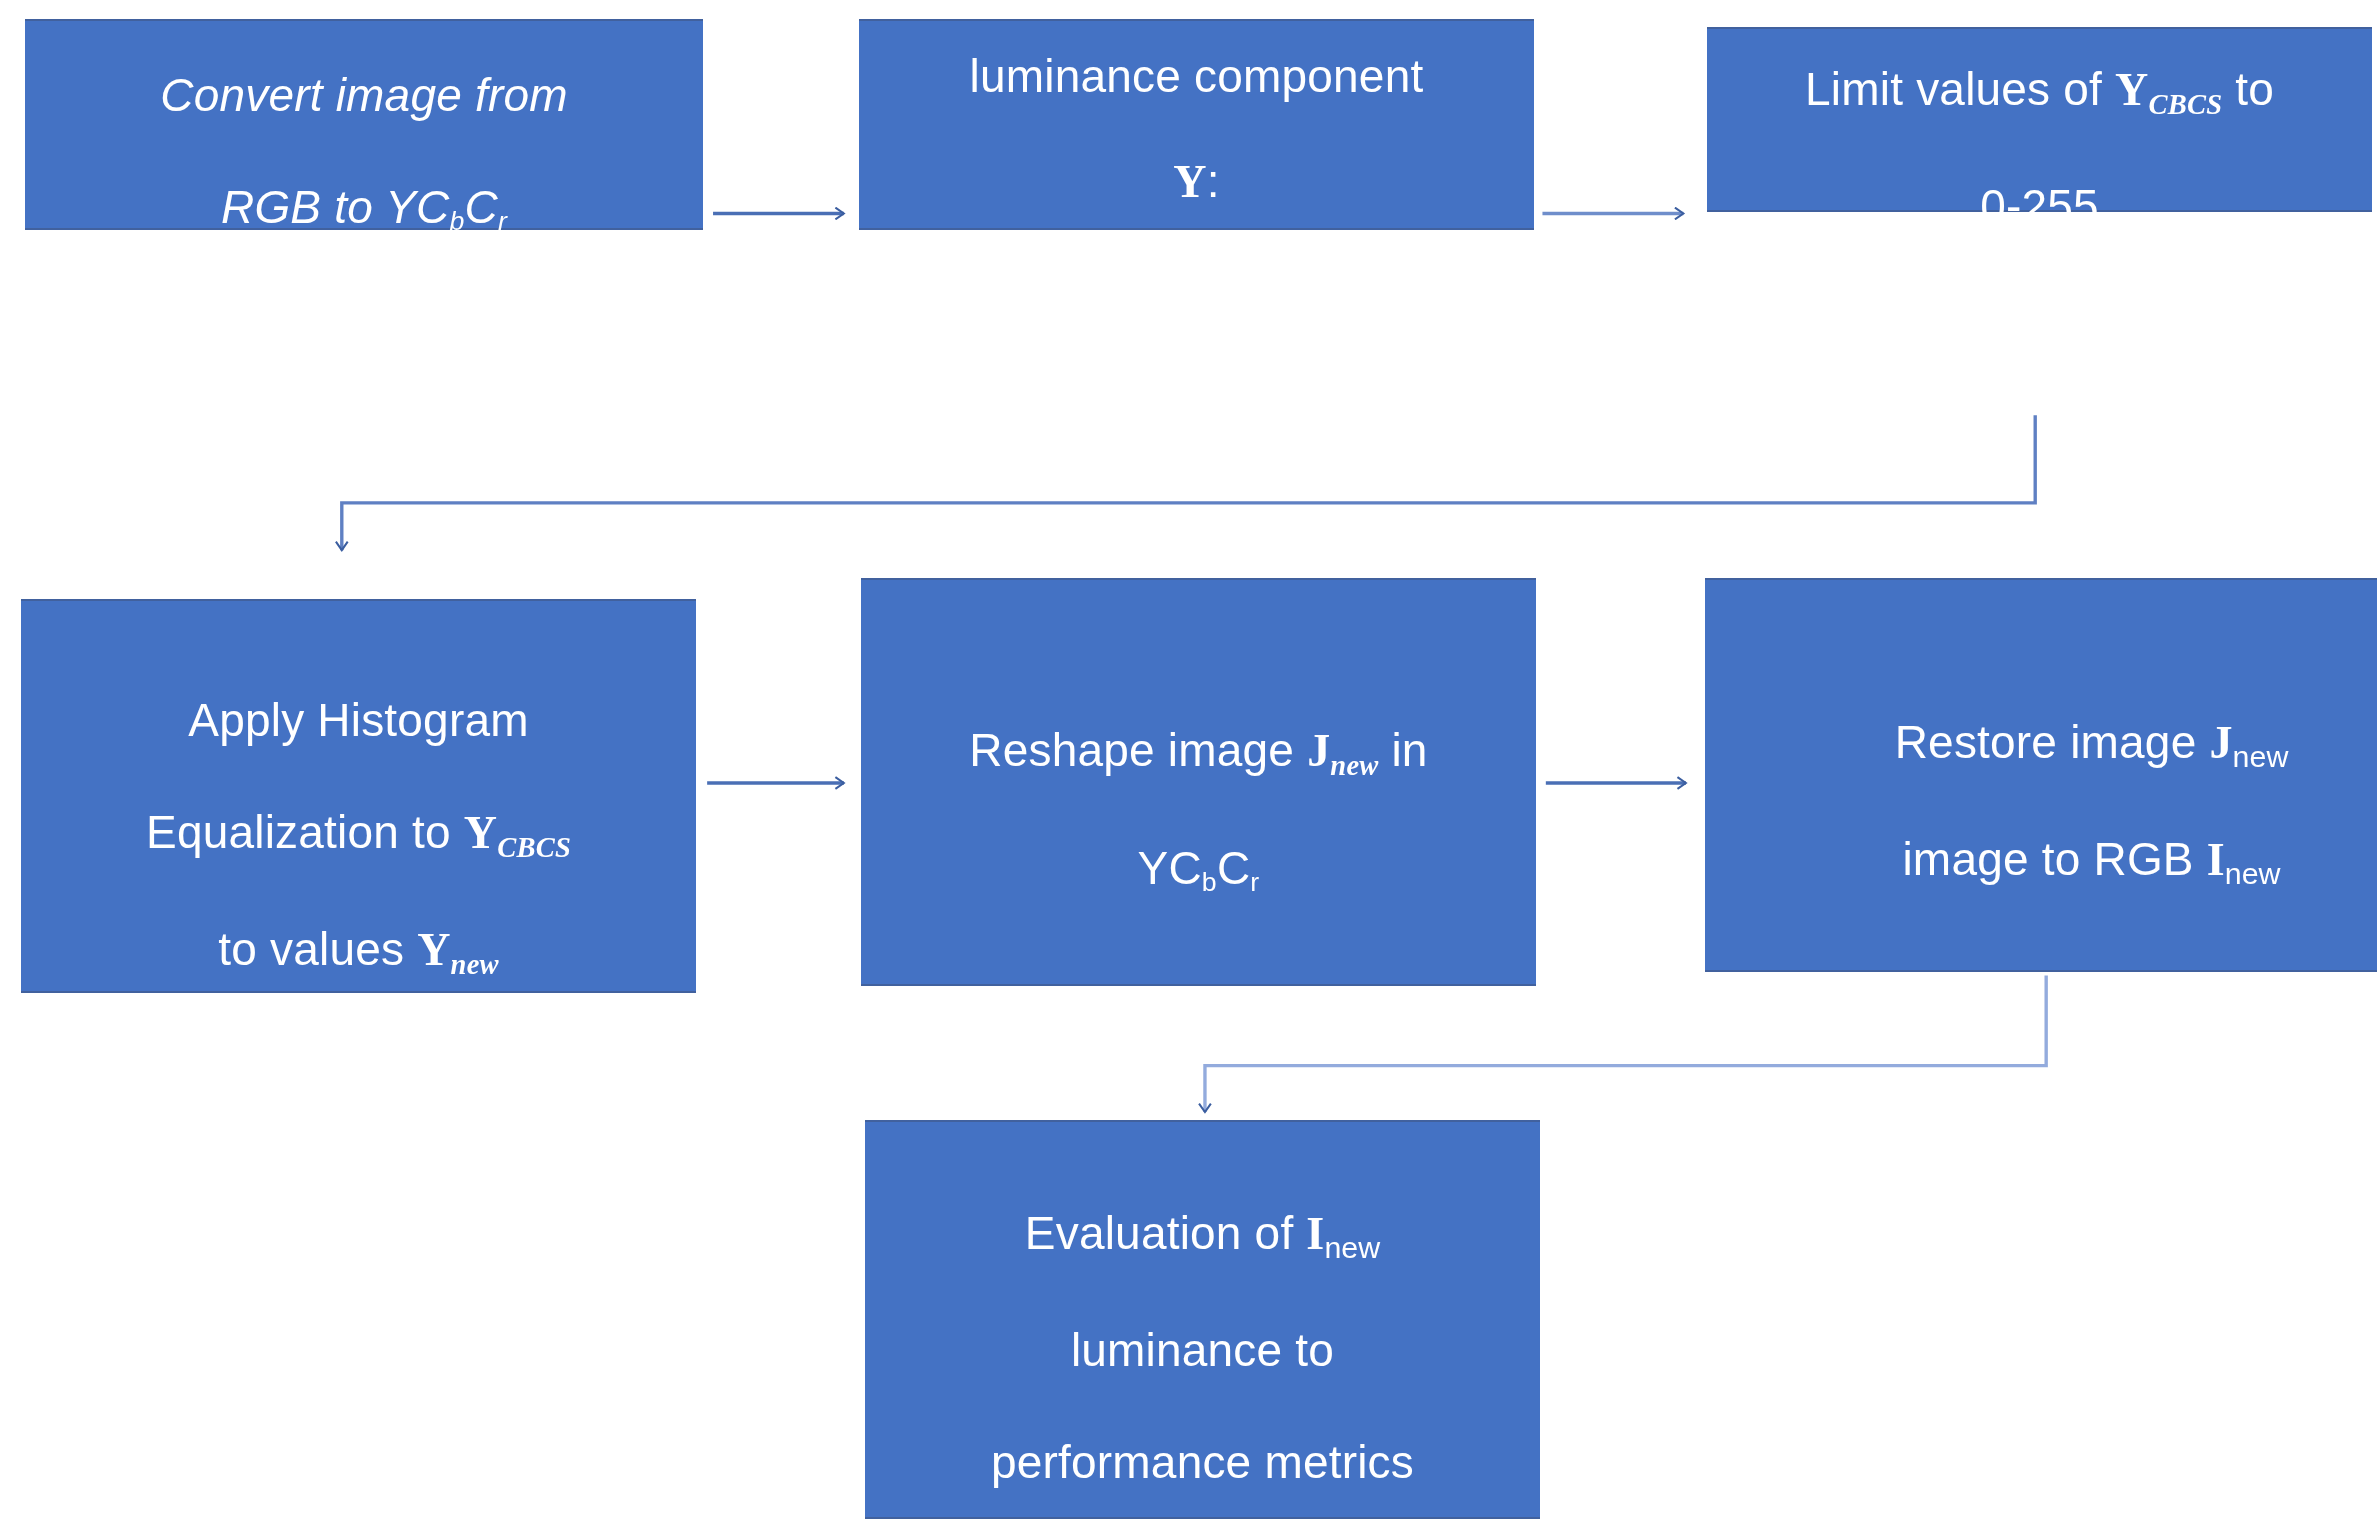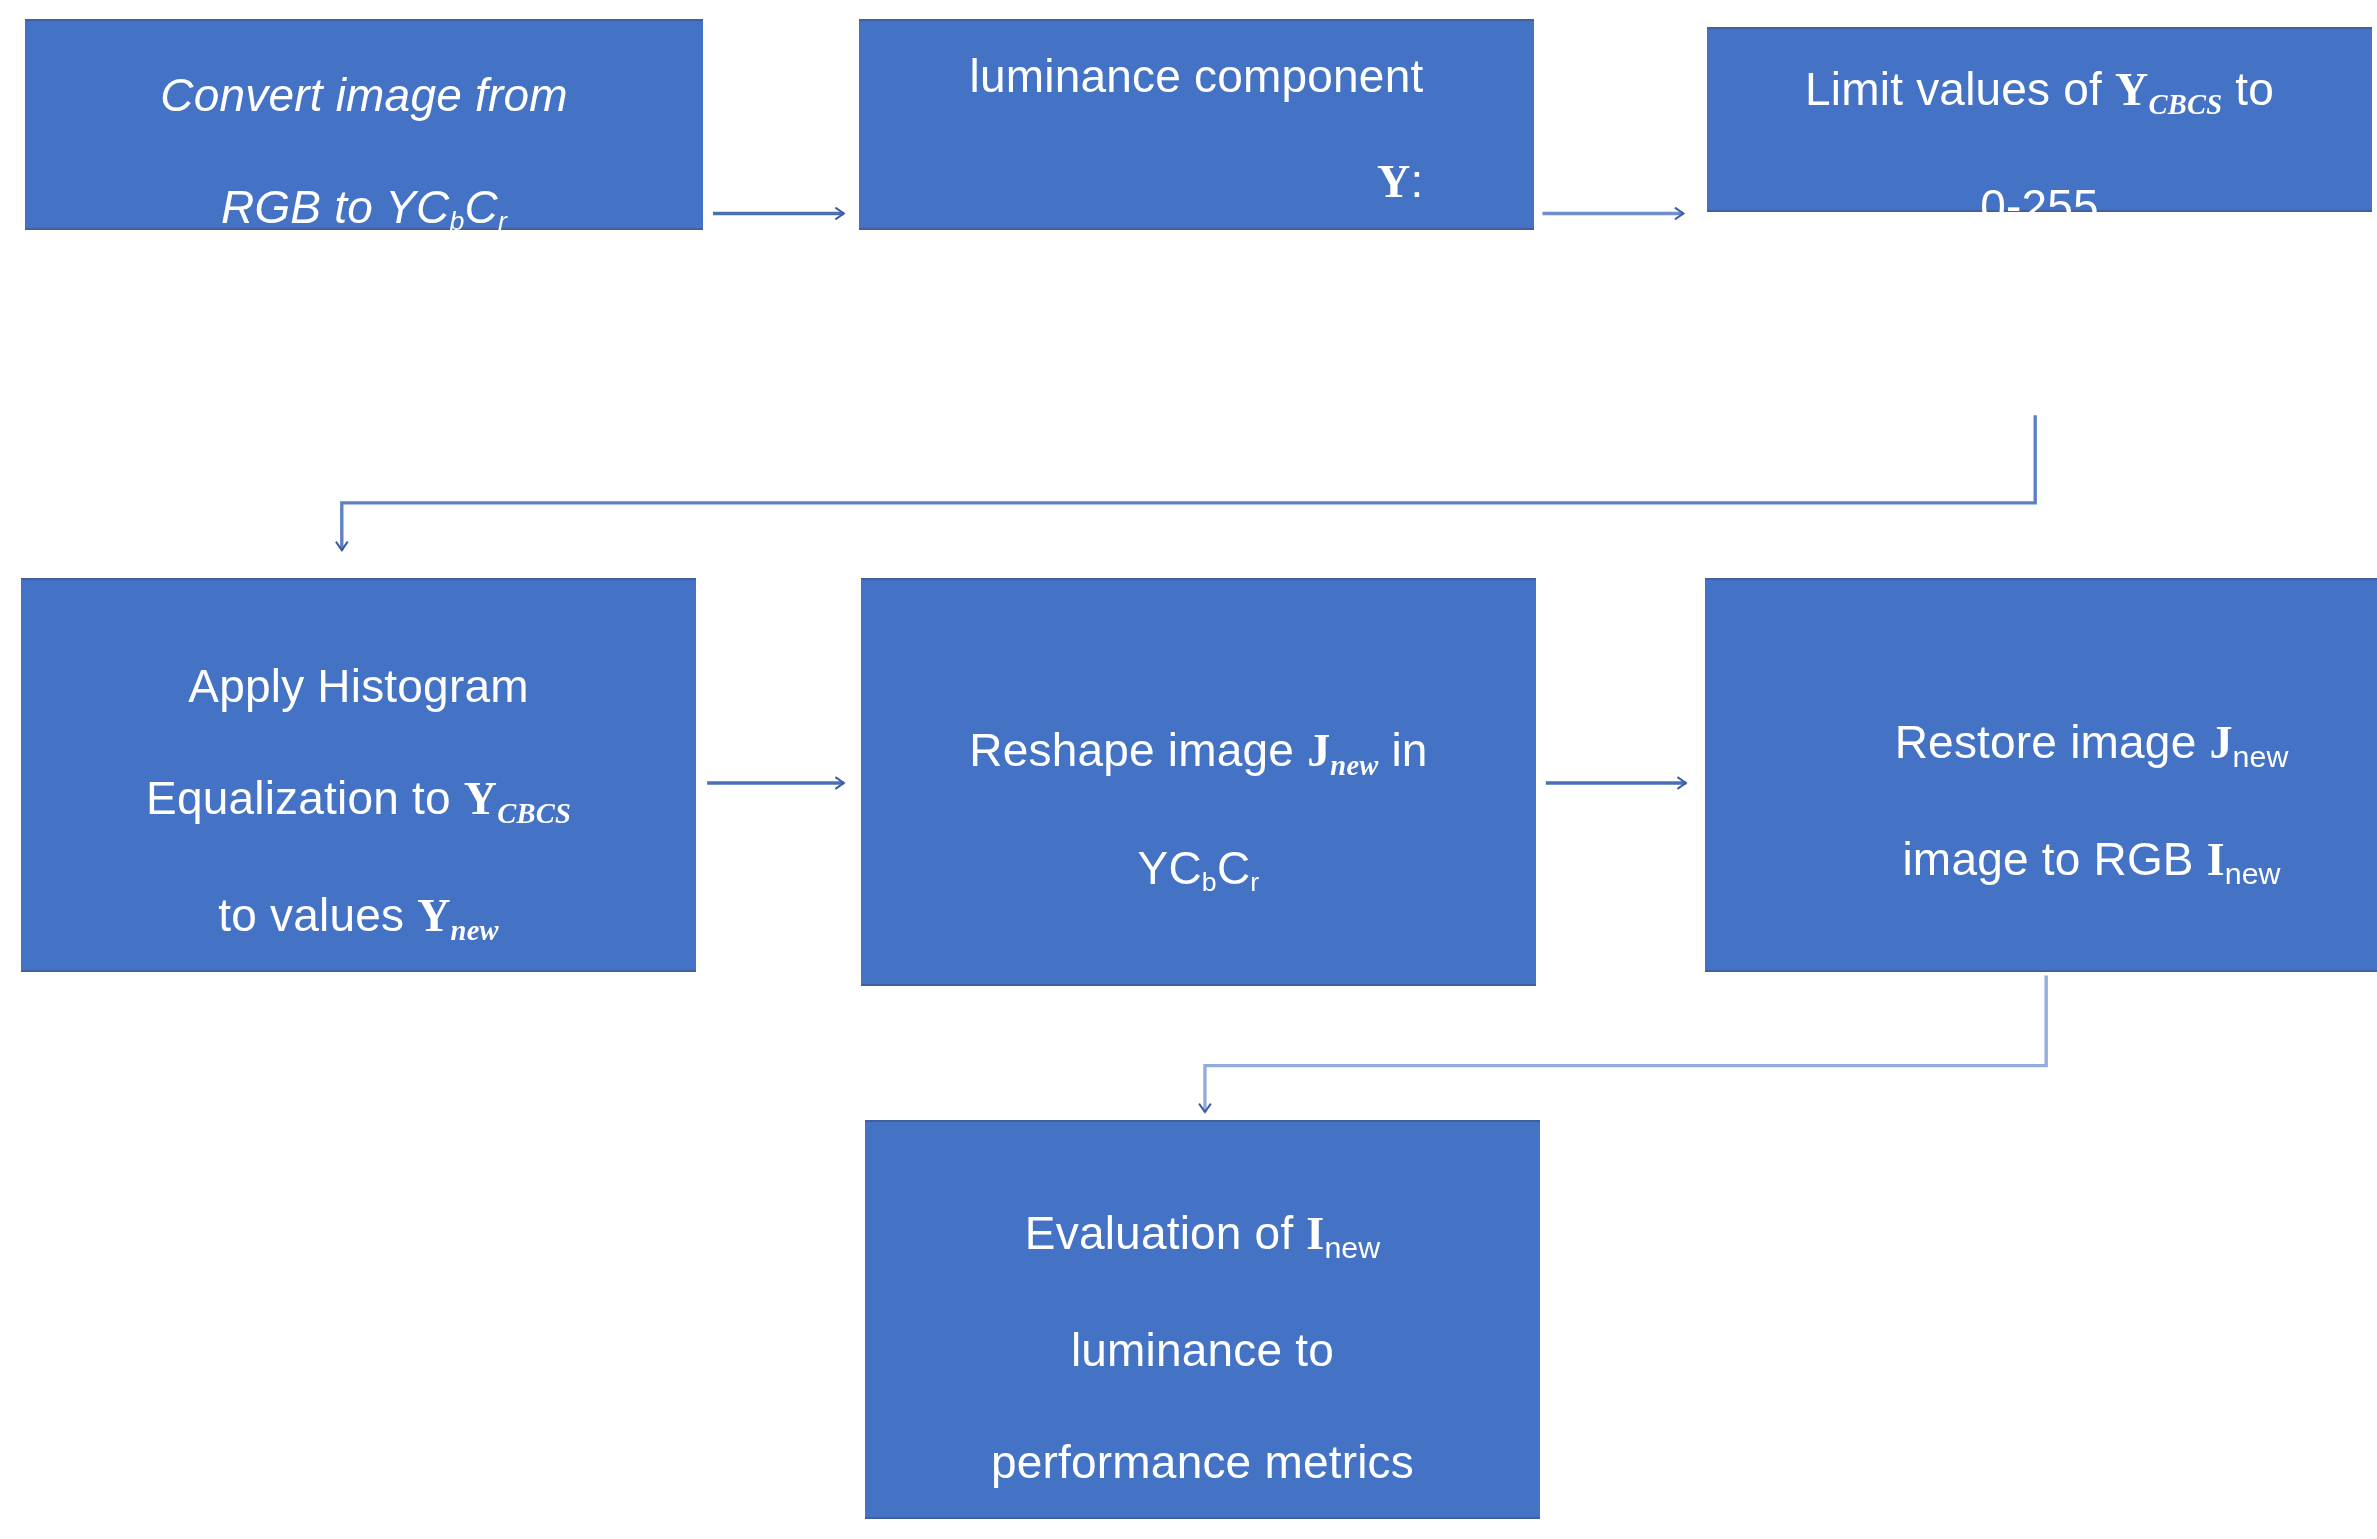--- a/index.html
+++ b/index.html
@@ -112,37 +112,37 @@
     </g>
   </svg>
 
   <div class="node" style="left:25px; top:18.6px; width:678px; height:211px;font-style:italic;">
     <div class="node-text">
       <span>Convert image from</span><br>
       <span>RGB to YC</span><span class="sub-sm">b</span><span>C</span><span class="sub-sm">r</span>
     </div>
   </div>
 
-  <div class="node" style="left:859px; top:18.6px; width:675px; height:211px; padding:5px 11.8px;text-align:right;">
+  <div class="node" style="left:859px; top:18.6px; width:675px; height:211px; padding:5px 11.8px;">
     <div class="node-text" style="line-height:1.14;">
       <br>
       <span>luminance component</span><br>
       <span class="serif-bold">Y</span><span>:</span>
       <span class="eq"><span class="bb">Y</span><span class="bsub">CBCS</span>&nbsp;<span>=</span>&nbsp;<span class="it">a</span><span class="bb">Y</span>&nbsp;<span>+</span>&nbsp;<span class="it">b</span></span>
     </div>
   </div>
 
   <div class="node" style="left:1707px; top:27px; width:665px; height:185px;">
     <div class="node-text">
       <span>Limit values of </span><span class="serif-bold">Y</span><span class="serif-bold-it-sub">CBCS</span><span> to</span><br>
       <span>0-255</span>
     </div>
   </div>
 
-  <div class="node" style="left:21px; top:578px; width:675px; height:394px;">
+  <div class="node" style="left:21px; top:599px; width:675px; height:394px;align-items:flex-end;">
     <div class="node-text">
       <span>Apply Histogram</span><br>
       <span>Equalization to </span><span class="serif-bold">Y</span><span class="serif-bold-it-sub">CBCS</span><br>
       <span>to values </span><span class="serif-bold">Y</span><span class="serif-bold-it-sub">new</span>
     </div>
   </div>
 
   <div class="node" style="left:861px; top:578px; width:675px; height:408px;">
     <div class="node-text">
       <span>Reshape image </span><span class="serif-bold">J</span><span class="serif-bold-it-sub">new</span><span> in</span><br>

